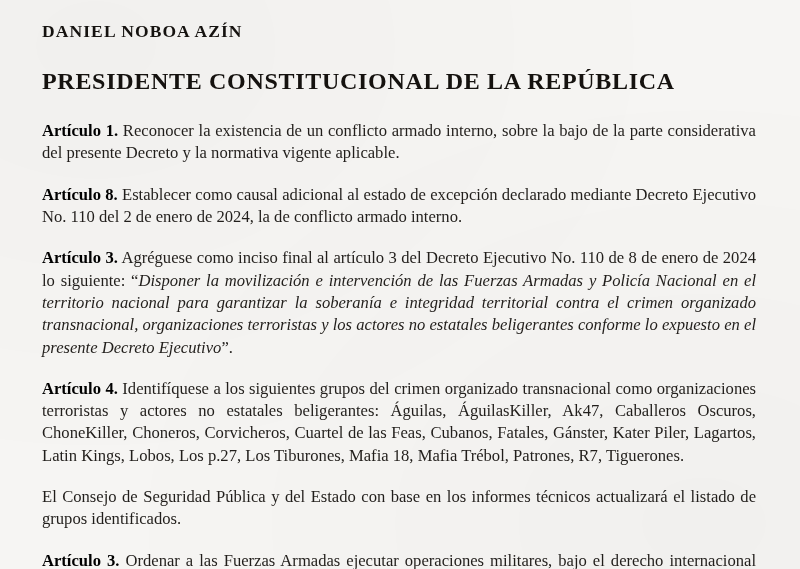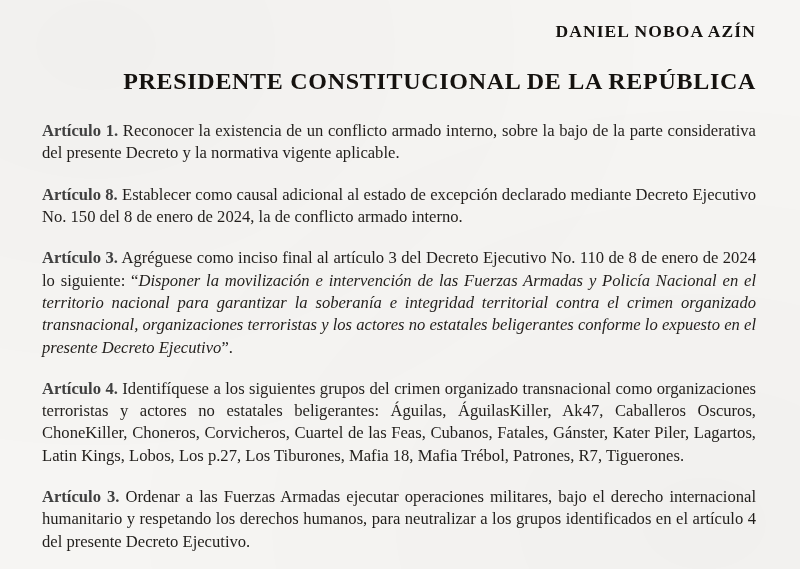--- a/index.html
+++ b/index.html
@@ -37,21 +37,21 @@
     mix-blend-mode: multiply;
   }
 
   .content {
     position: relative;
     z-index: 2;
     padding: 0 44px 0 42px;
   }
 
   .heading-block {
-    text-align: right;
+    text-align: left;
   }
 
   h1.doc-name,
   h2.doc-title {
     font-family: "Liberation Serif", "DejaVu Serif", serif;
     font-weight: bold;
     color: #15120f;
     margin: 0;
     letter-spacing: 0.6px;
     text-rendering: optimizeLegibility;
@@ -78,21 +78,21 @@
     text-justify: inter-word;
     color: #211e1b;
   }
 
   p.para.first-body {
     padding-top: 25px;
   }
 
   .art-label {
     font-weight: bold;
-    color: #404040;
+    color: #000000;
   }
 
   .quoted {
     font-style: italic;
     margin-top: 20px;
   }
 
   
   .content p, .content h1, .content h2 {
     -webkit-font-smoothing: antialiased;
@@ -107,30 +107,33 @@
     <div class="heading-block">
       <h1 class="doc-name">DANIEL NOBOA AZÍN</h1>
       <h2 class="doc-title">PRESIDENTE CONSTITUCIONAL DE LA REPÚBLICA</h2>
     </div>
 
     <p class="para first-body">
       <span class="art-label">Artículo 1.</span><span> Reconocer la existencia de un conflicto armado interno, sobre la bajo de la parte considerativa del presente Decreto y la normativa vigente aplicable.</span>
     </p>
 
     <p class="para">
-      <span class="art-label">Artículo 8.</span><span> Establecer como causal adicional al estado de excepción declarado mediante Decreto Ejecutivo No. 150 del 8 de enero de 2024, la de conflicto armado interno.</span>
+      <span class="art-label">Artículo 8.</span><span> Establecer como causal adicional al estado de excepción declarado mediante Decreto Ejecutivo No. 110 del 2 de enero de 2024, la de conflicto armado interno.</span>
     </p>
 
     <p class="para">
       <span class="art-label">Artículo 3.</span><span> Agréguese como inciso final al artículo 3 del Decreto Ejecutivo No. 110 de 8 de enero de 2024 lo siguiente: “</span><span class="quoted">Disponer la movilización e intervención de las Fuerzas Armadas y Policía Nacional en el territorio nacional para garantizar la soberanía e integridad territorial contra el crimen organizado transnacional, organizaciones terroristas y los actores no estatales beligerantes conforme lo expuesto en el presente Decreto Ejecutivo</span><span>”.</span>
     </p>
 
     <p class="para">
       <span class="art-label">Artículo 4.</span><span> Identifíquese a los siguientes grupos del crimen organizado transnacional como organizaciones terroristas y actores no estatales beligerantes: Águilas, ÁguilasKiller, Ak47, Caballeros Oscuros, ChoneKiller, Choneros, Corvicheros, Cuartel de las Feas, Cubanos, Fatales, Gánster, Kater Piler, Lagartos, Latin Kings, Lobos, Los p.27, Los Tiburones, Mafia 18, Mafia Trébol, Patrones, R7, Tiguerones.</span>
     </p>
 
+    <p class="para">
+      <span>El Consejo de Seguridad Pública y del Estado con base en los informes técnicos actualizará el listado de grupos identificados.</span>
+    </p>
 
     <p class="para">
       <span class="art-label">Artículo 3.</span><span> Ordenar a las Fuerzas Armadas ejecutar operaciones militares, bajo el derecho internacional humanitario y respetando los derechos humanos, para neutralizar a los grupos identificados en el artículo 4 del presente Decreto Ejecutivo.</span>
     </p>
 
   </div>
 </div>
 
 </body></html>

